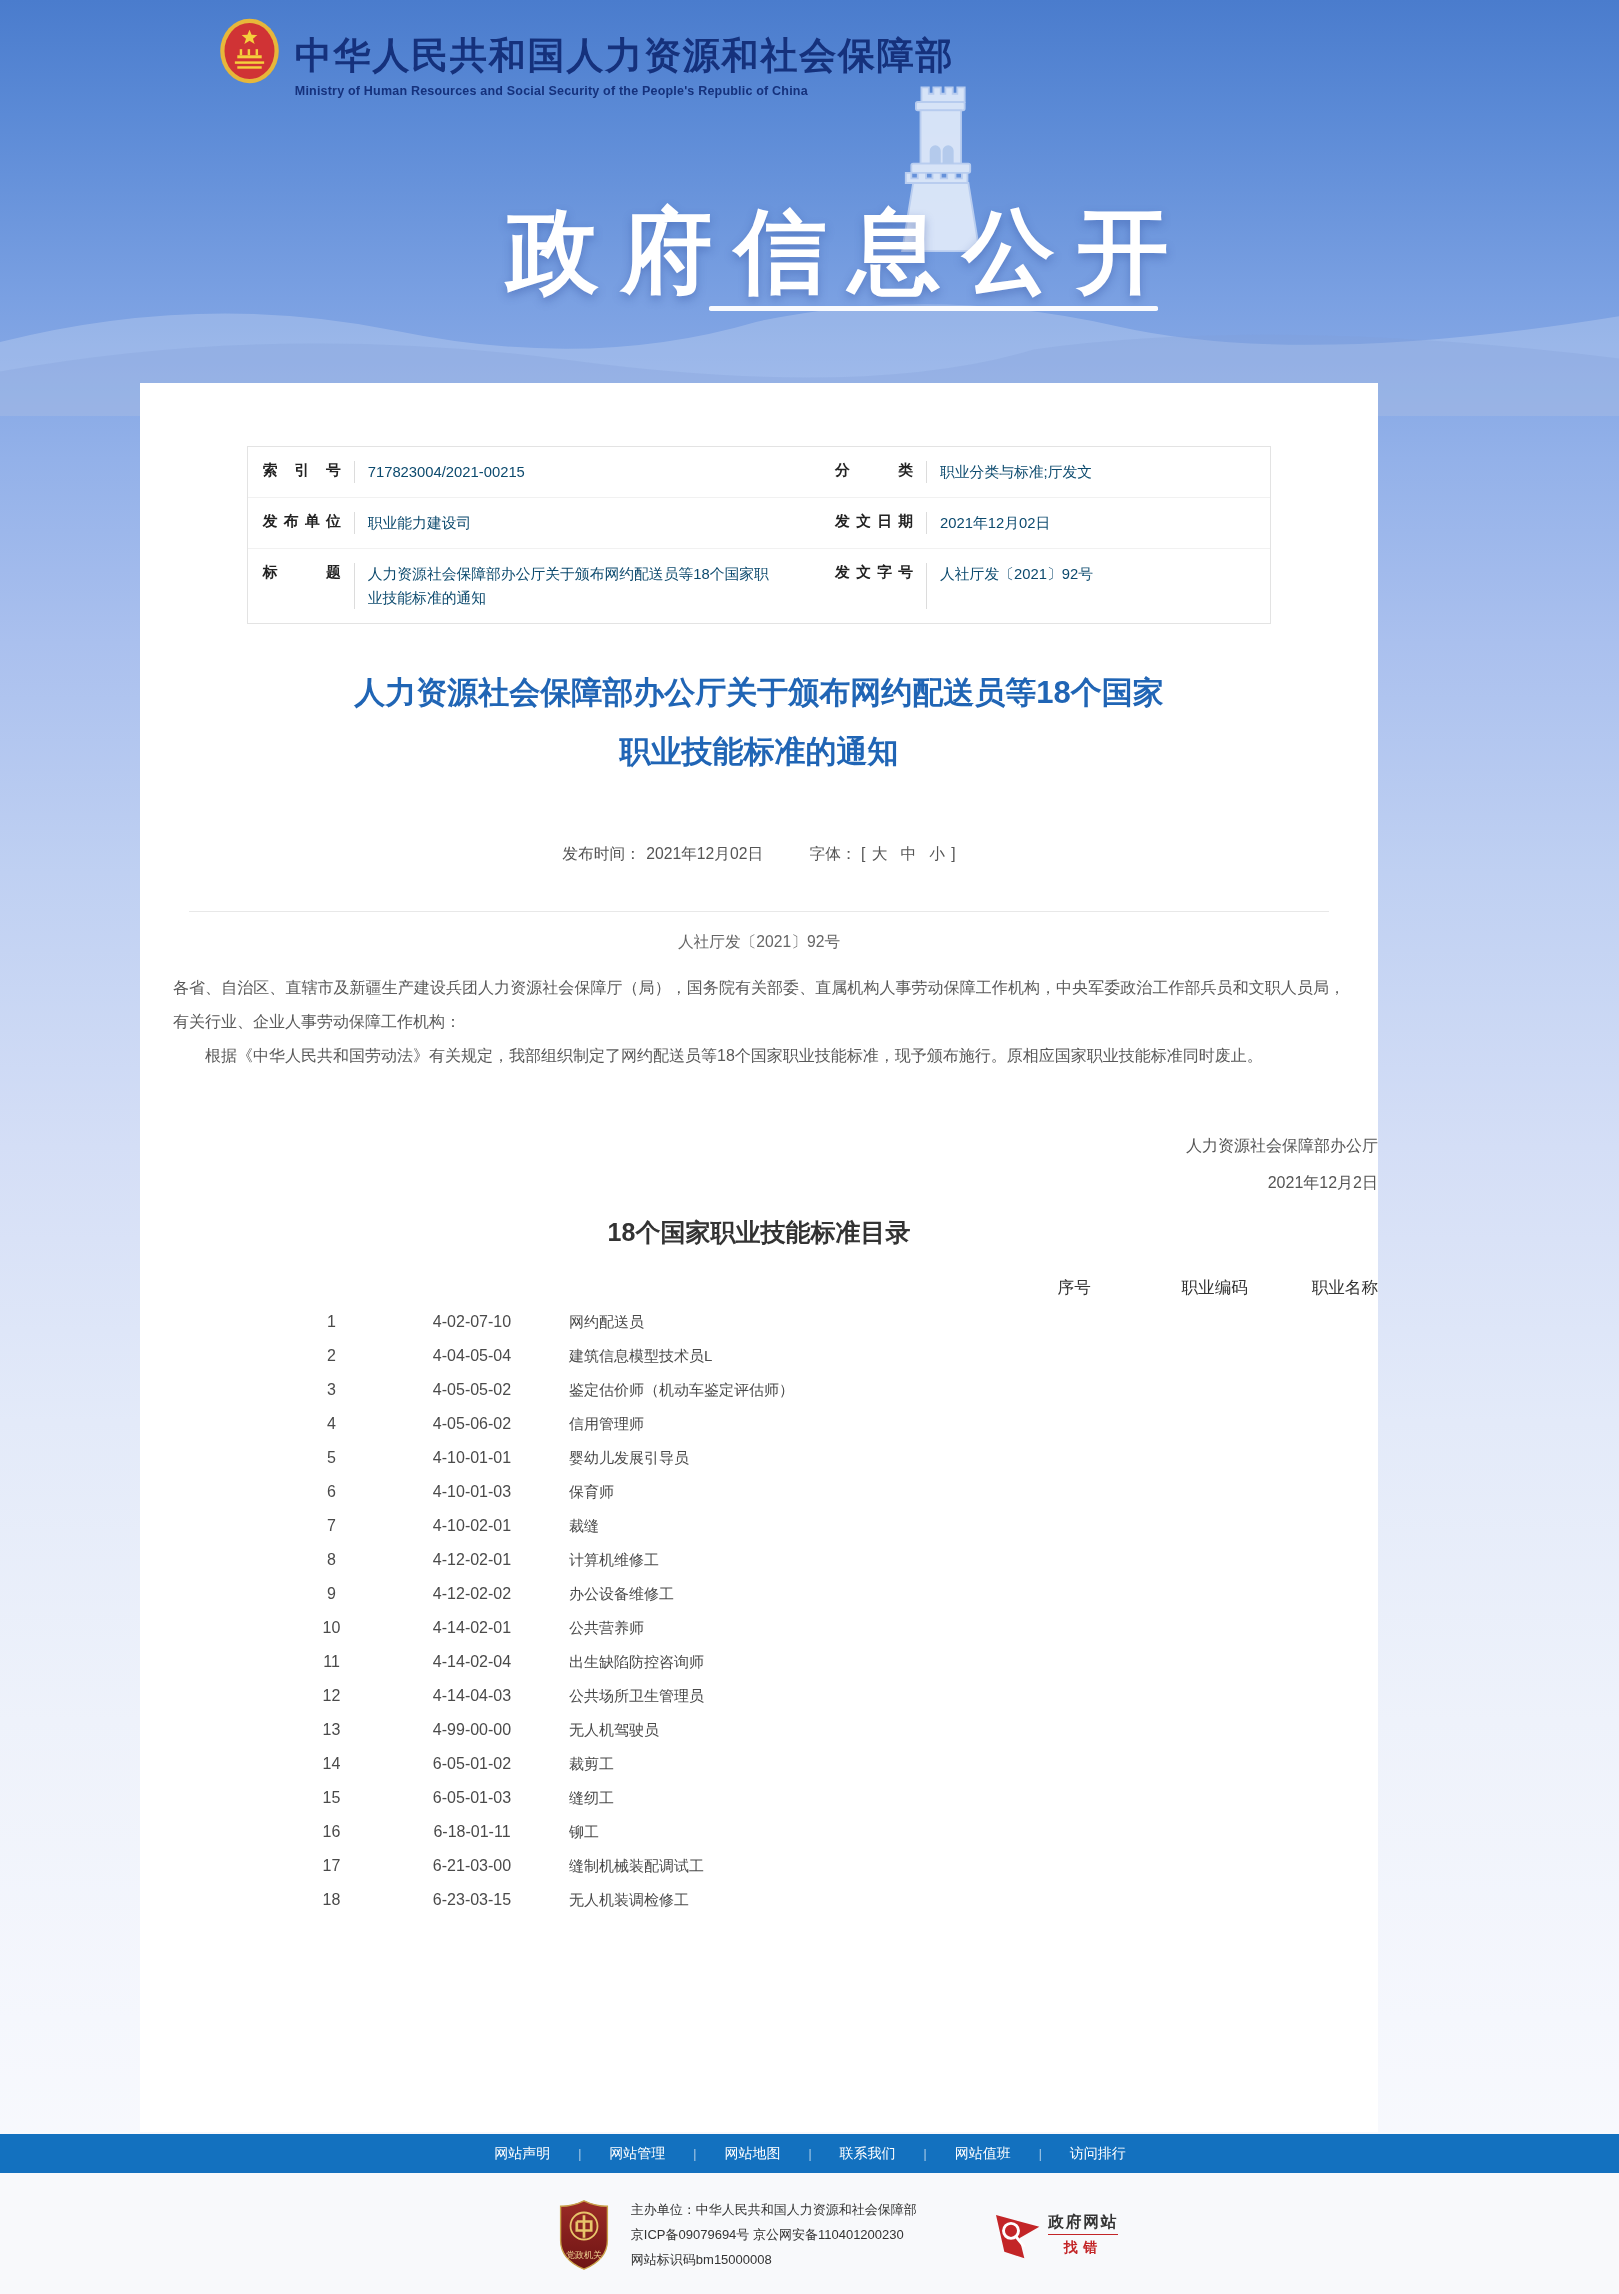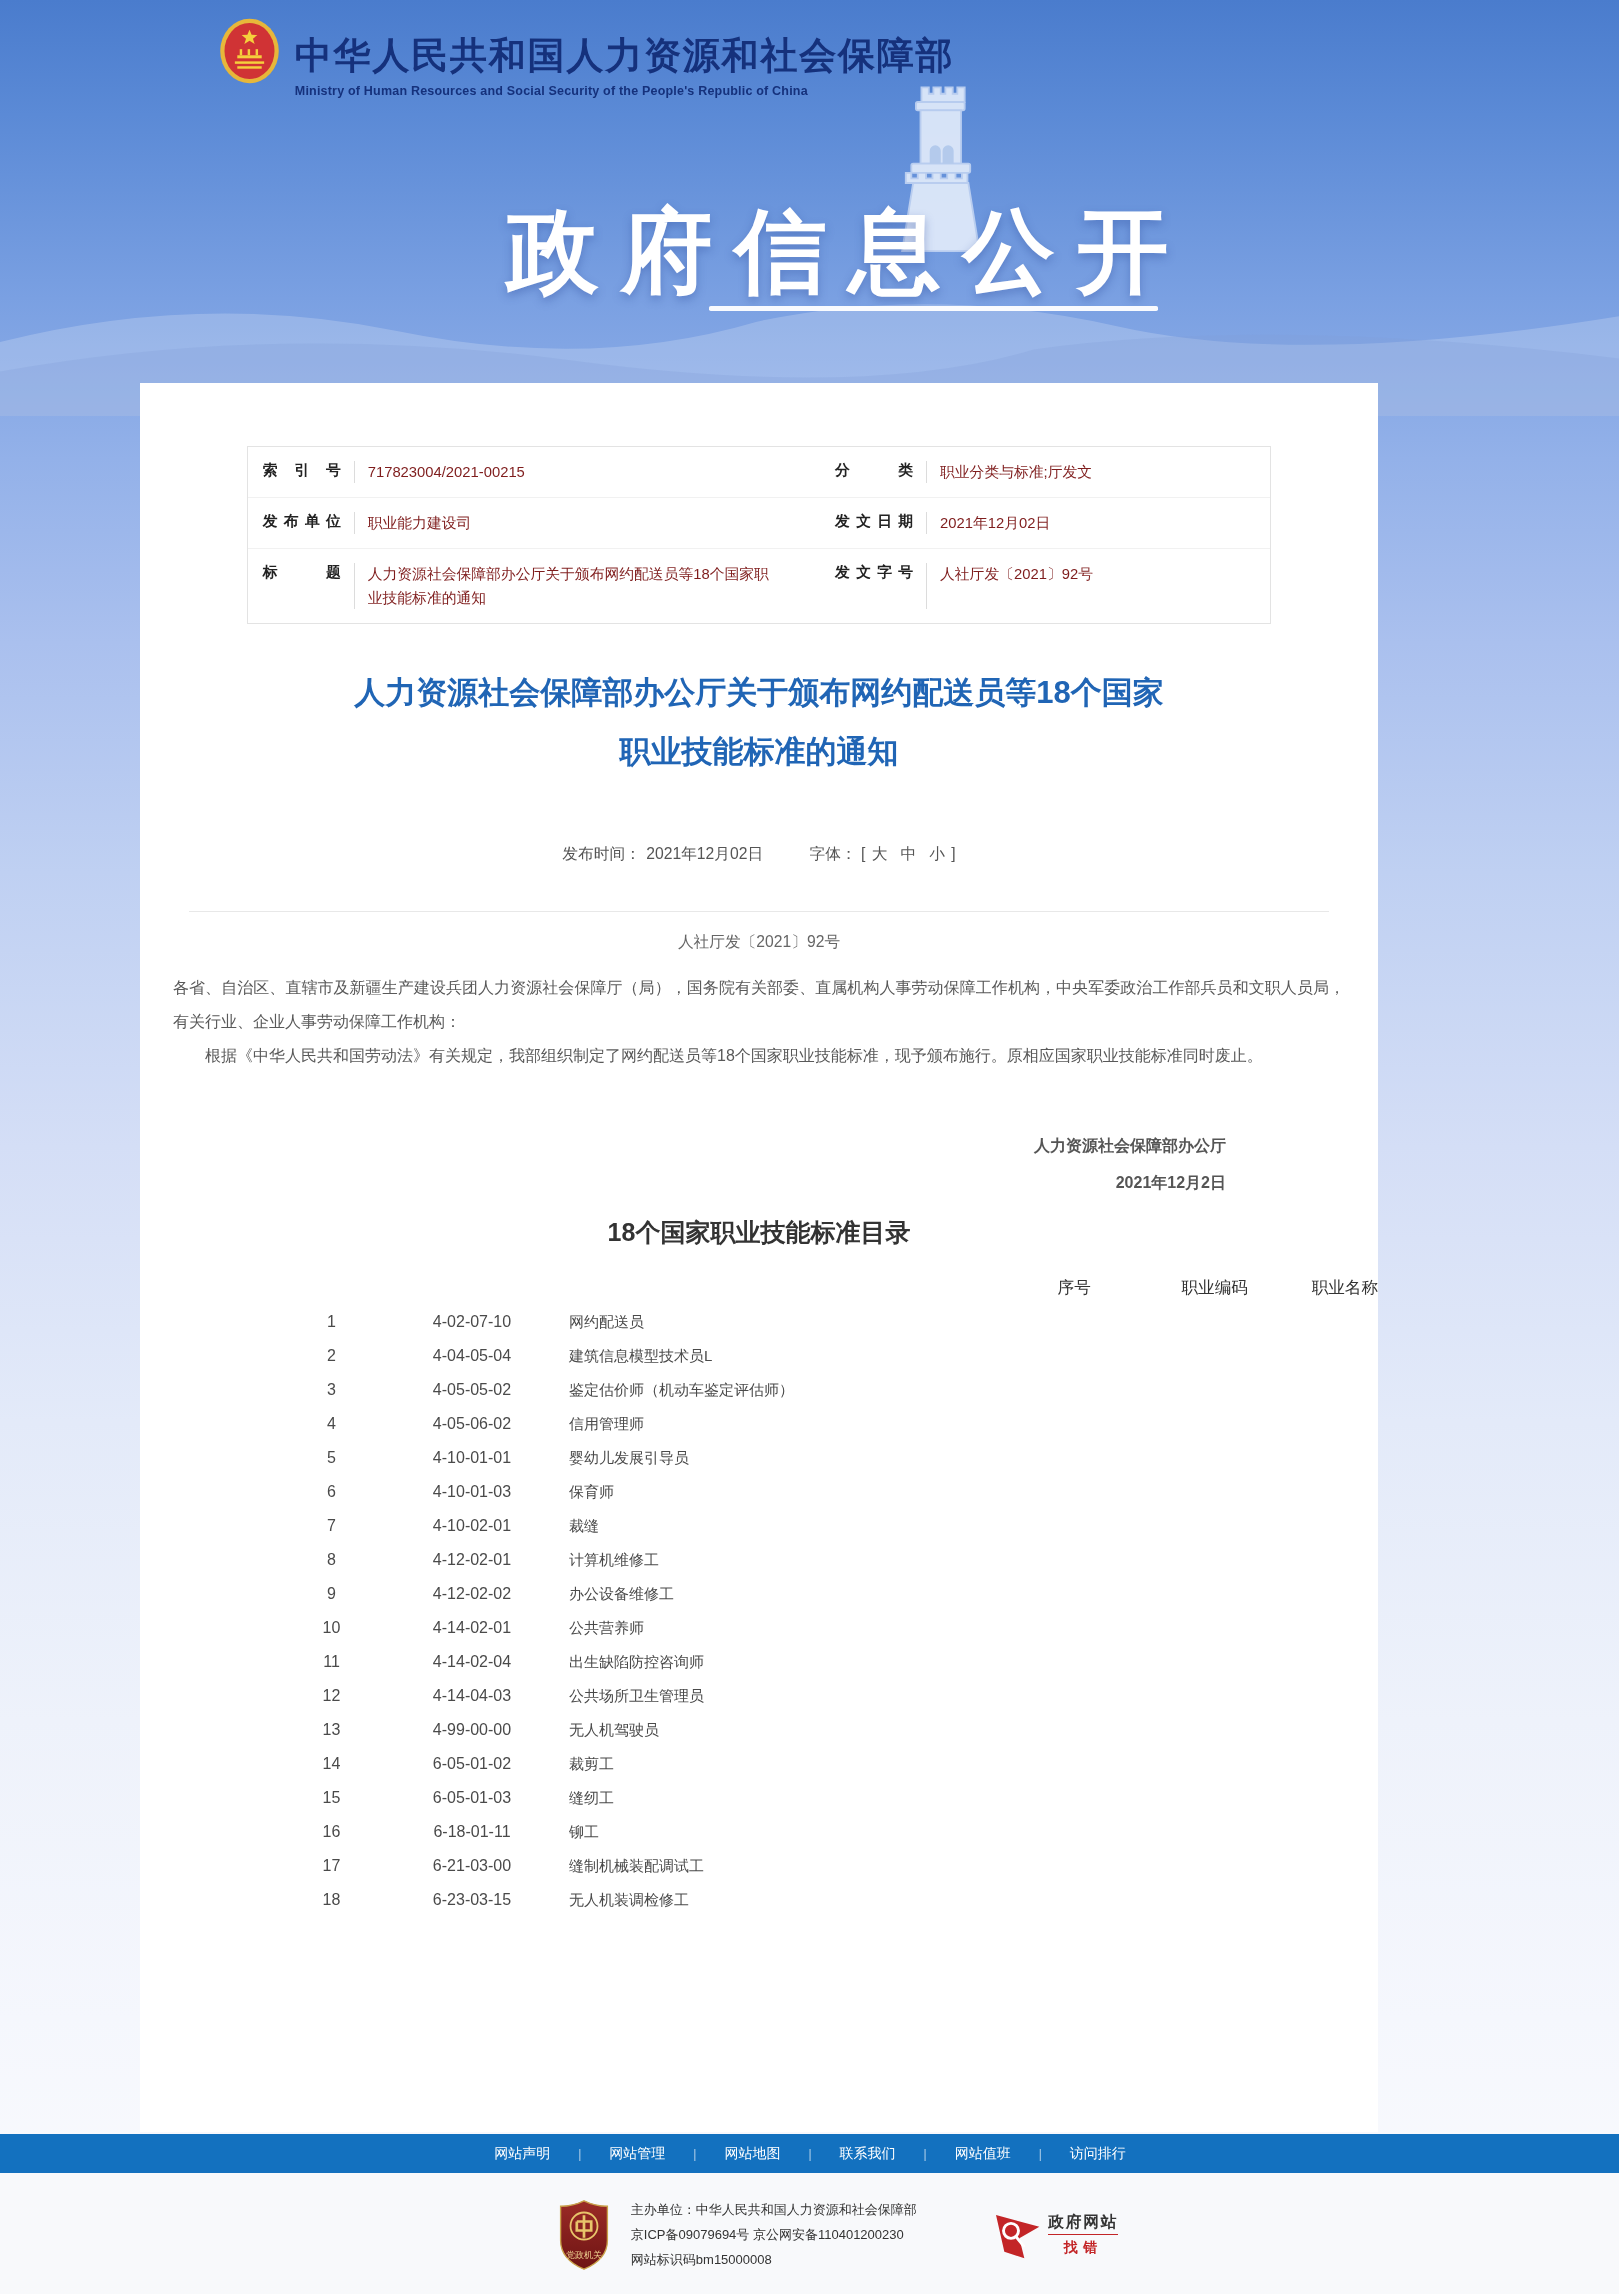--- a/index.html
+++ b/index.html
@@ -32,35 +32,35 @@
   
   .info-box { width:1024px; margin:63px auto 0; border:0.9px solid #e3e3e3; }
   .info-row { display:flex; align-items:stretch; }
   .info-row + .info-row { border-top:0.9px solid #f1f1f1; }
   .info-cell { display:flex; align-items:flex-start; padding:13px 0 13px 14.8px; }
   .info-cell.left { width:56%; }
   .info-cell.right { width:44%; }
   .info-label { display:inline-block; width:78px; font-size:14.8px; font-weight:bold; color:#222;
     text-align:justify; text-align-last:justify; line-height:20px; flex:none; }
   .info-sep { width:0.9px; background:#dcdcdc; align-self:stretch; margin:0.9px 13px; flex:none; }
-  .info-value { font-size:14.8px; color:#7f1d1d; line-height:24px; padding-right:44px; }
+  .info-value { font-size:14.8px; color:#0c4a6e; line-height:24px; padding-right:44px; }
   
   .article-title { width:812px; margin:39px auto 0; text-align:center;
     font-size:31px; font-weight:bold; color:#2065b5; line-height:59px; }
   .article-meta { margin-top:63px; text-align:center; font-size:15.7px; color:#555; }
   .meta-date { margin-left:5.5px; }
   .meta-font { margin-left:42px; }
   .font-opt { margin:0 6.5px; cursor:pointer; }
   .divider { margin:46px 49px 0; border:none; border-top:0.9px solid #e8e8e8; }
   .doc-number { margin-top:18.5px; text-align:center; font-size:15.7px; color:#666; line-height:22px; }
   .article-body { width:1172px; margin:18.5px auto 0; font-size:16px; color:#595959;
     line-height:34px; text-align:justify; }
   .article-body p:nth-child(2) { text-indent:2em; }
-  .signature { margin-top:54px; padding-right:152px; text-align:right;
-    font-size:16px; color:#555; line-height:37px;font-weight:bold; }
+  .signature { margin-top:54px; text-align:right;
+    font-size:16px; color:#555; line-height:37px; }
   .catalog-title { margin-top:14.8px; text-align:center; font-size:25px; font-weight:bold; color:#333; }
   .catalog { margin:22px 0 0 157px; font-size:16px; color:#4a4a4a; }
   .cat-row { display:flex; line-height:34px; }
   .cat-header { color:#333; font-size:16.6px;justify-content:flex-end; }
   .cat-cell.c0 { width:69px; text-align:center; }
   .cat-cell.c1 { width:120px; text-align:center; margin-left:46px; }
   .cat-cell.c2 { margin-left:37px; font-size:15px; }
   .cat-header .cat-cell.c2 { font-size:16.6px; }
   
   .footer-nav { position:absolute; left:0; top:2134px; width:100%; height:46px;

